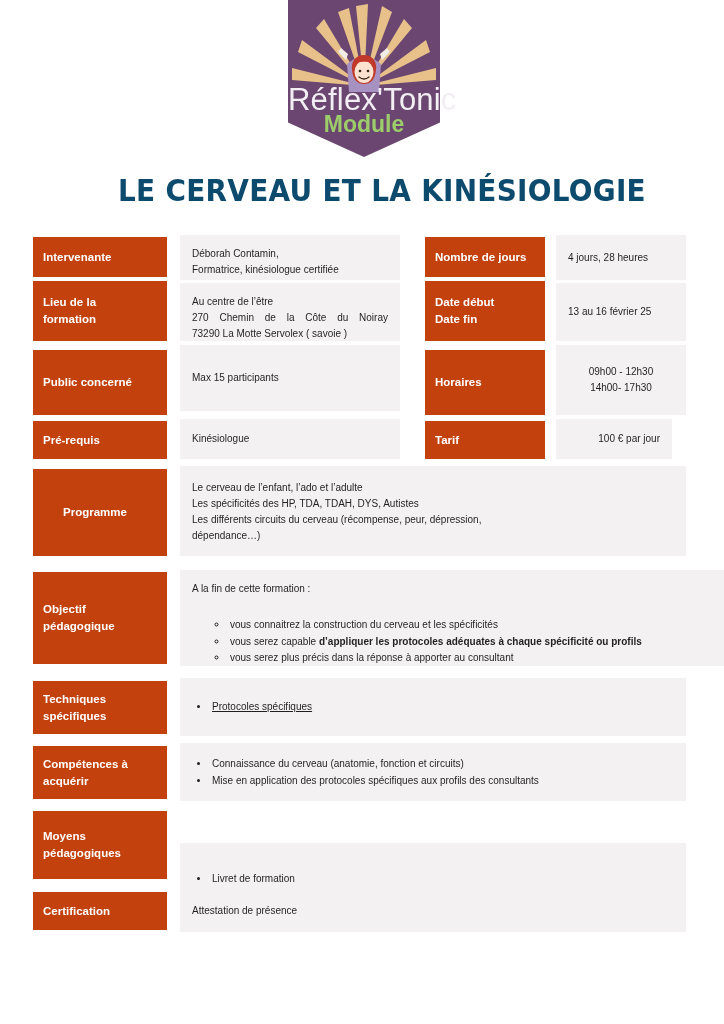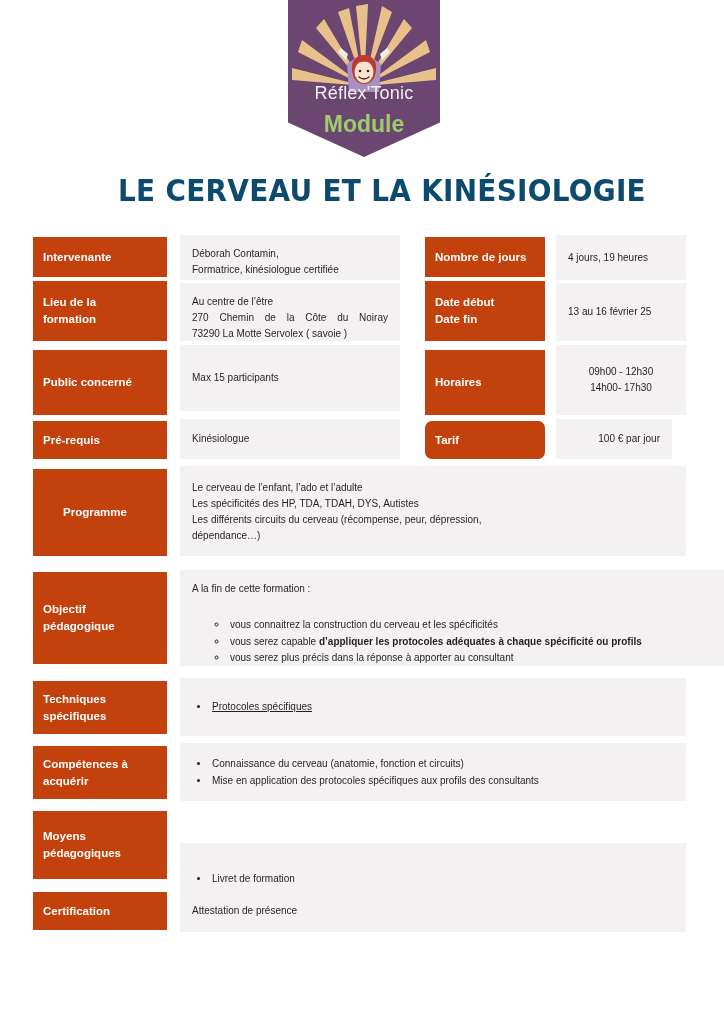--- a/index.html
+++ b/index.html
@@ -46,21 +46,21 @@
     transform: translateX(-50%);
     width: 54px;
     height: 58px;
   }
   .logo-text {
     position: absolute;
     left: 0;
     right: 0;
     top: 84px;
     text-align: center;
-    font-size: 18px;
+    font-size: 31px;
     color: #f2eef4;
     letter-spacing: .2px;
     line-height: 1;
     white-space: nowrap;
   }
   .logo-sub {
     position: absolute;
     left: 0;
     right: 0;
     top: 113px;
@@ -193,40 +193,40 @@
   <span>Pré-requis</span>
 </div>
 <div class="val" style="left:180px; top:419px; width:220px; height:40px;">
   <span>Kinésiologue</span>
 </div>
 
 <div class="lbl" style="left:425px; top:237px; width:120px; height:40px;">
   <span>Nombre de jours</span>
 </div>
 <div class="val" style="left:556px; top:235px; width:130px; height:45px;">
-  <span>4 jours, 19 heures</span>
+  <span>4 jours, 28 heures</span>
 </div>
 
 <div class="lbl" style="left:425px; top:281px; width:120px; height:60px;">
   <span>Date début</span>
   <span>Date fin</span>
 </div>
 <div class="val" style="left:556px; top:283px; width:130px; height:58px;">
   <span>13 au 16 février 25</span>
 </div>
 
 <div class="lbl" style="left:425px; top:350px; width:120px; height:65px;">
   <span>Horaires</span>
 </div>
 <div class="val" style="left:556px; top:345px; width:130px; height:70px; align-items:center;">
   <span>09h00 - 12h30</span>
   <span>14h00- 17h30</span>
 </div>
 
-<div class="lbl" style="left:425px; top:421px; width:120px; height:38px;border-radius:7px;">
+<div class="lbl" style="left:425px; top:421px; width:120px; height:38px;">
   <span>Tarif</span>
 </div>
 <div class="val" style="left:556px; top:419px; width:116px; height:40px; align-items:flex-end;">
   <span>100 € par jour</span>
 </div>
 
 <div class="lbl" style="left:33px; top:469px; width:134px; height:87px;padding-left:30px;">
   <span>Programme</span>
 </div>
 <div class="val top" style="left:180px; top:466px; width:506px; height:90px; padding-top:14px;">

